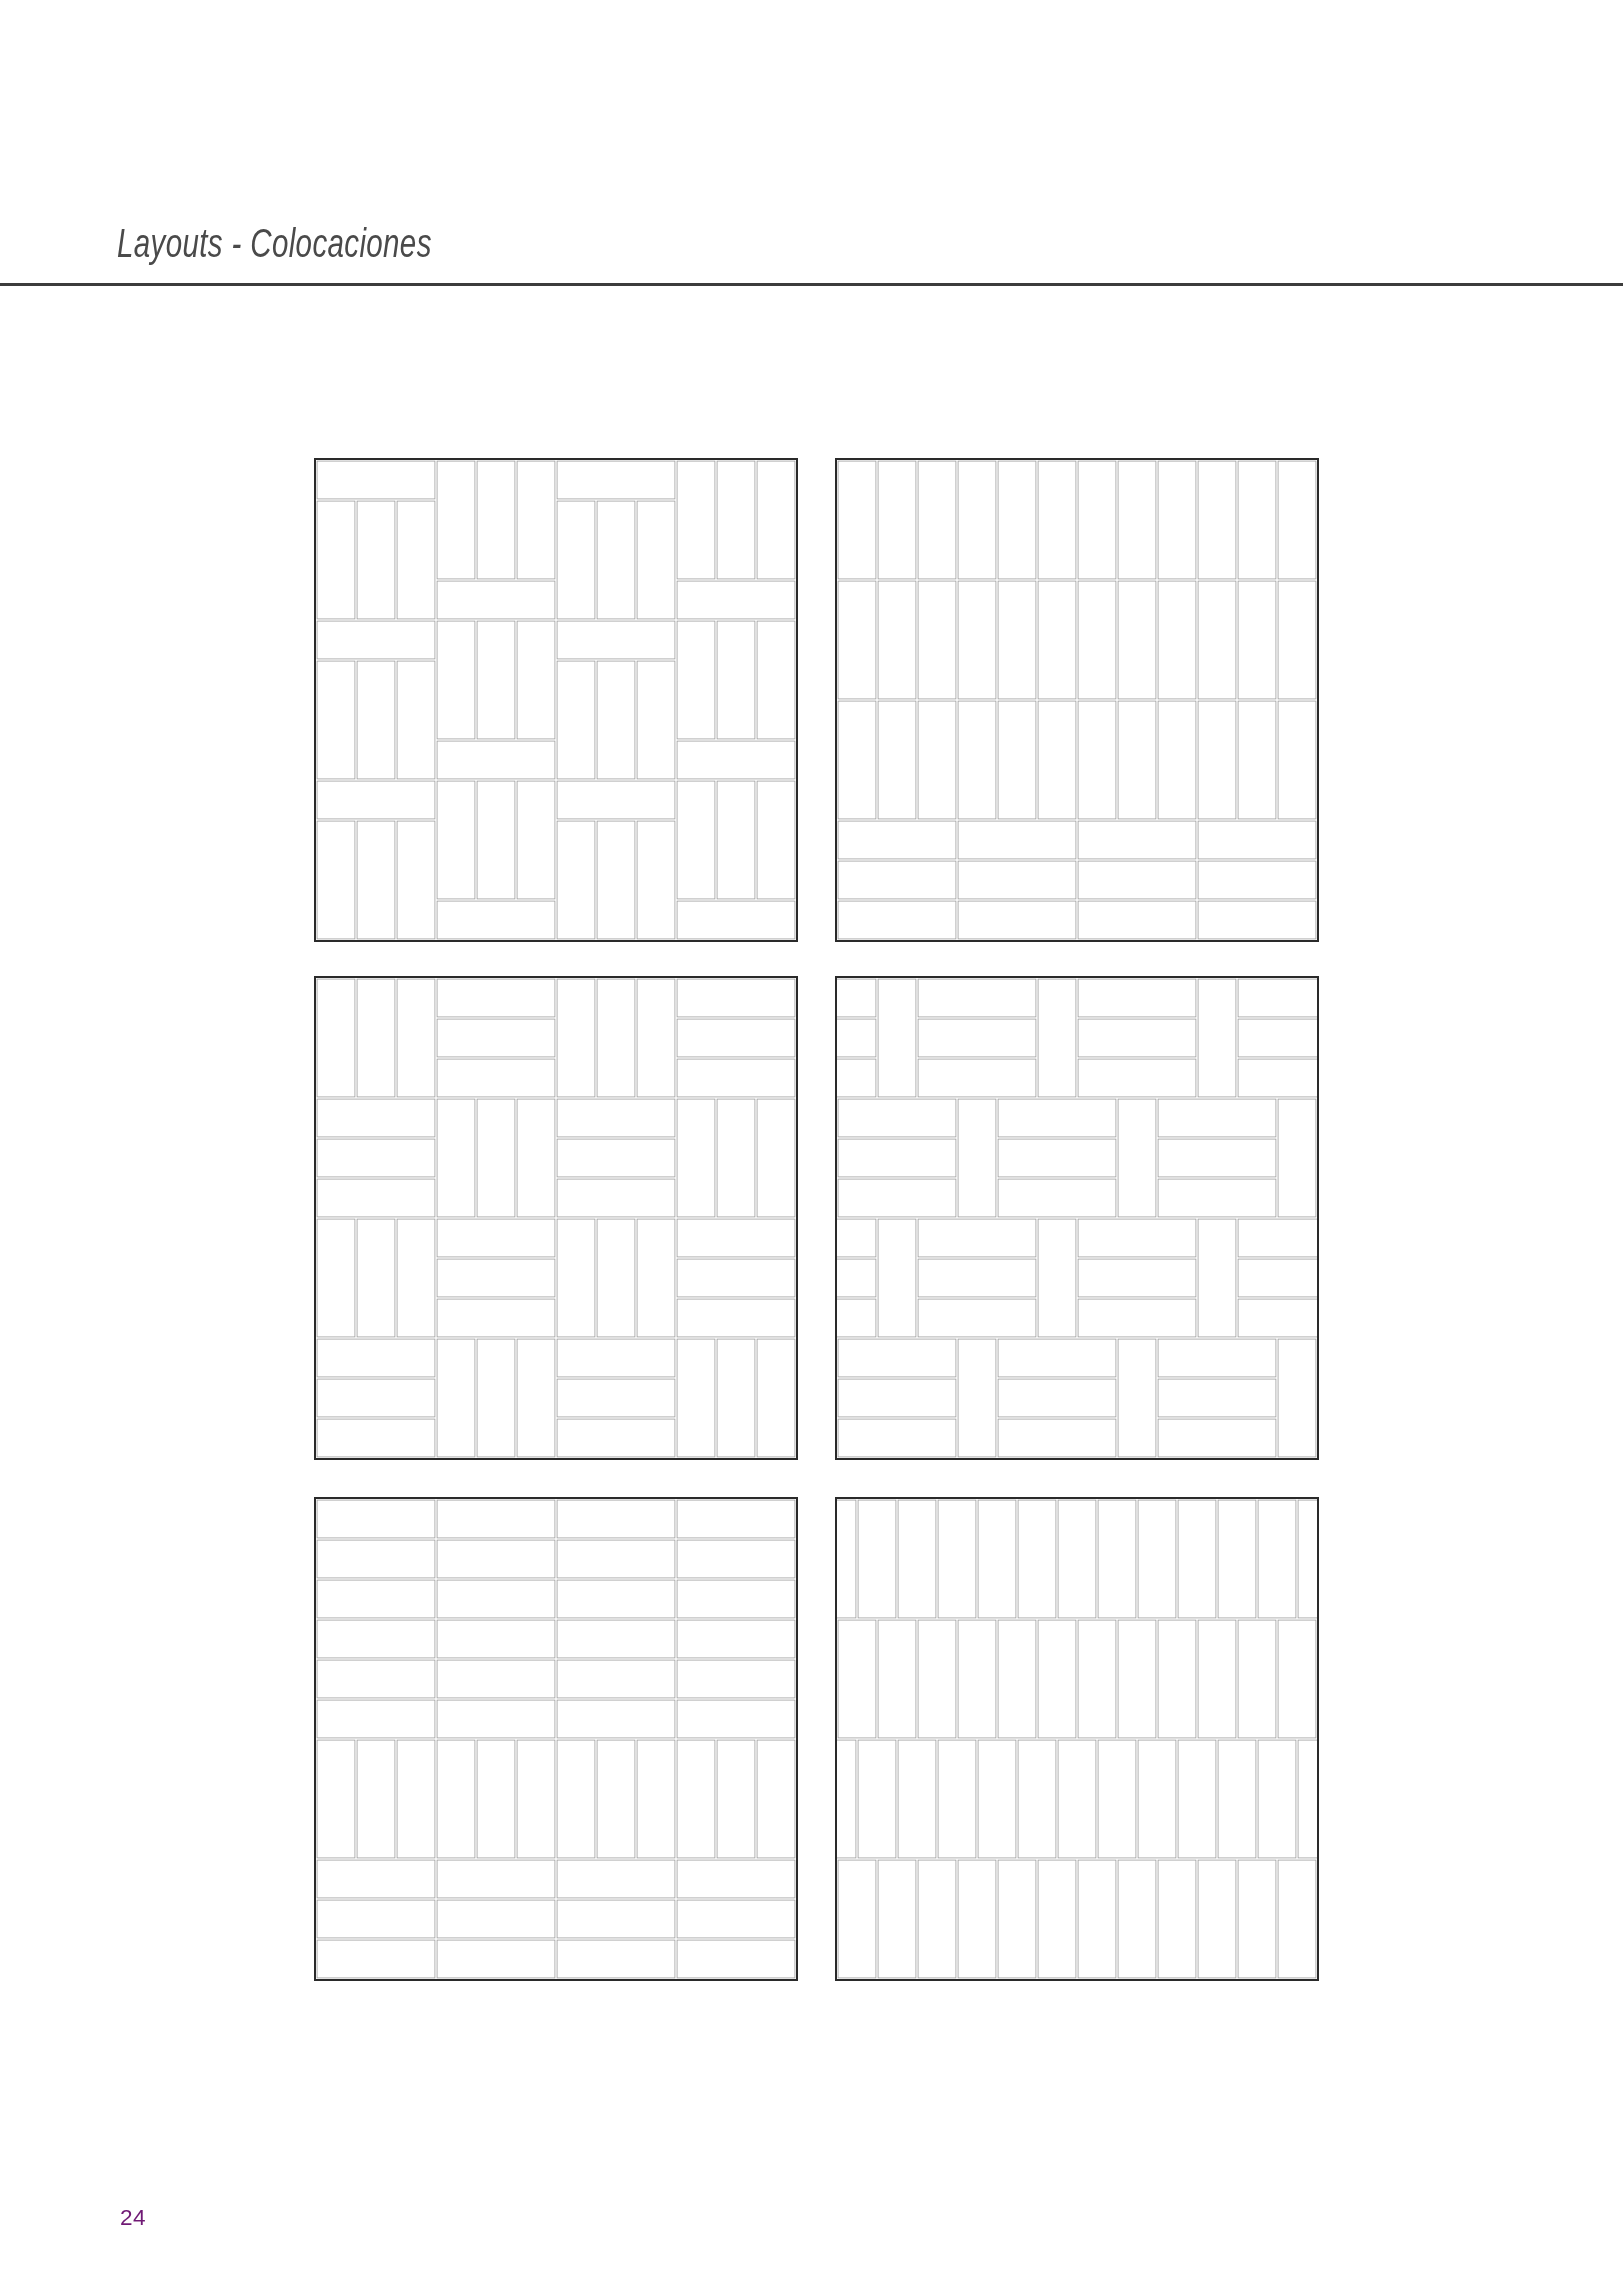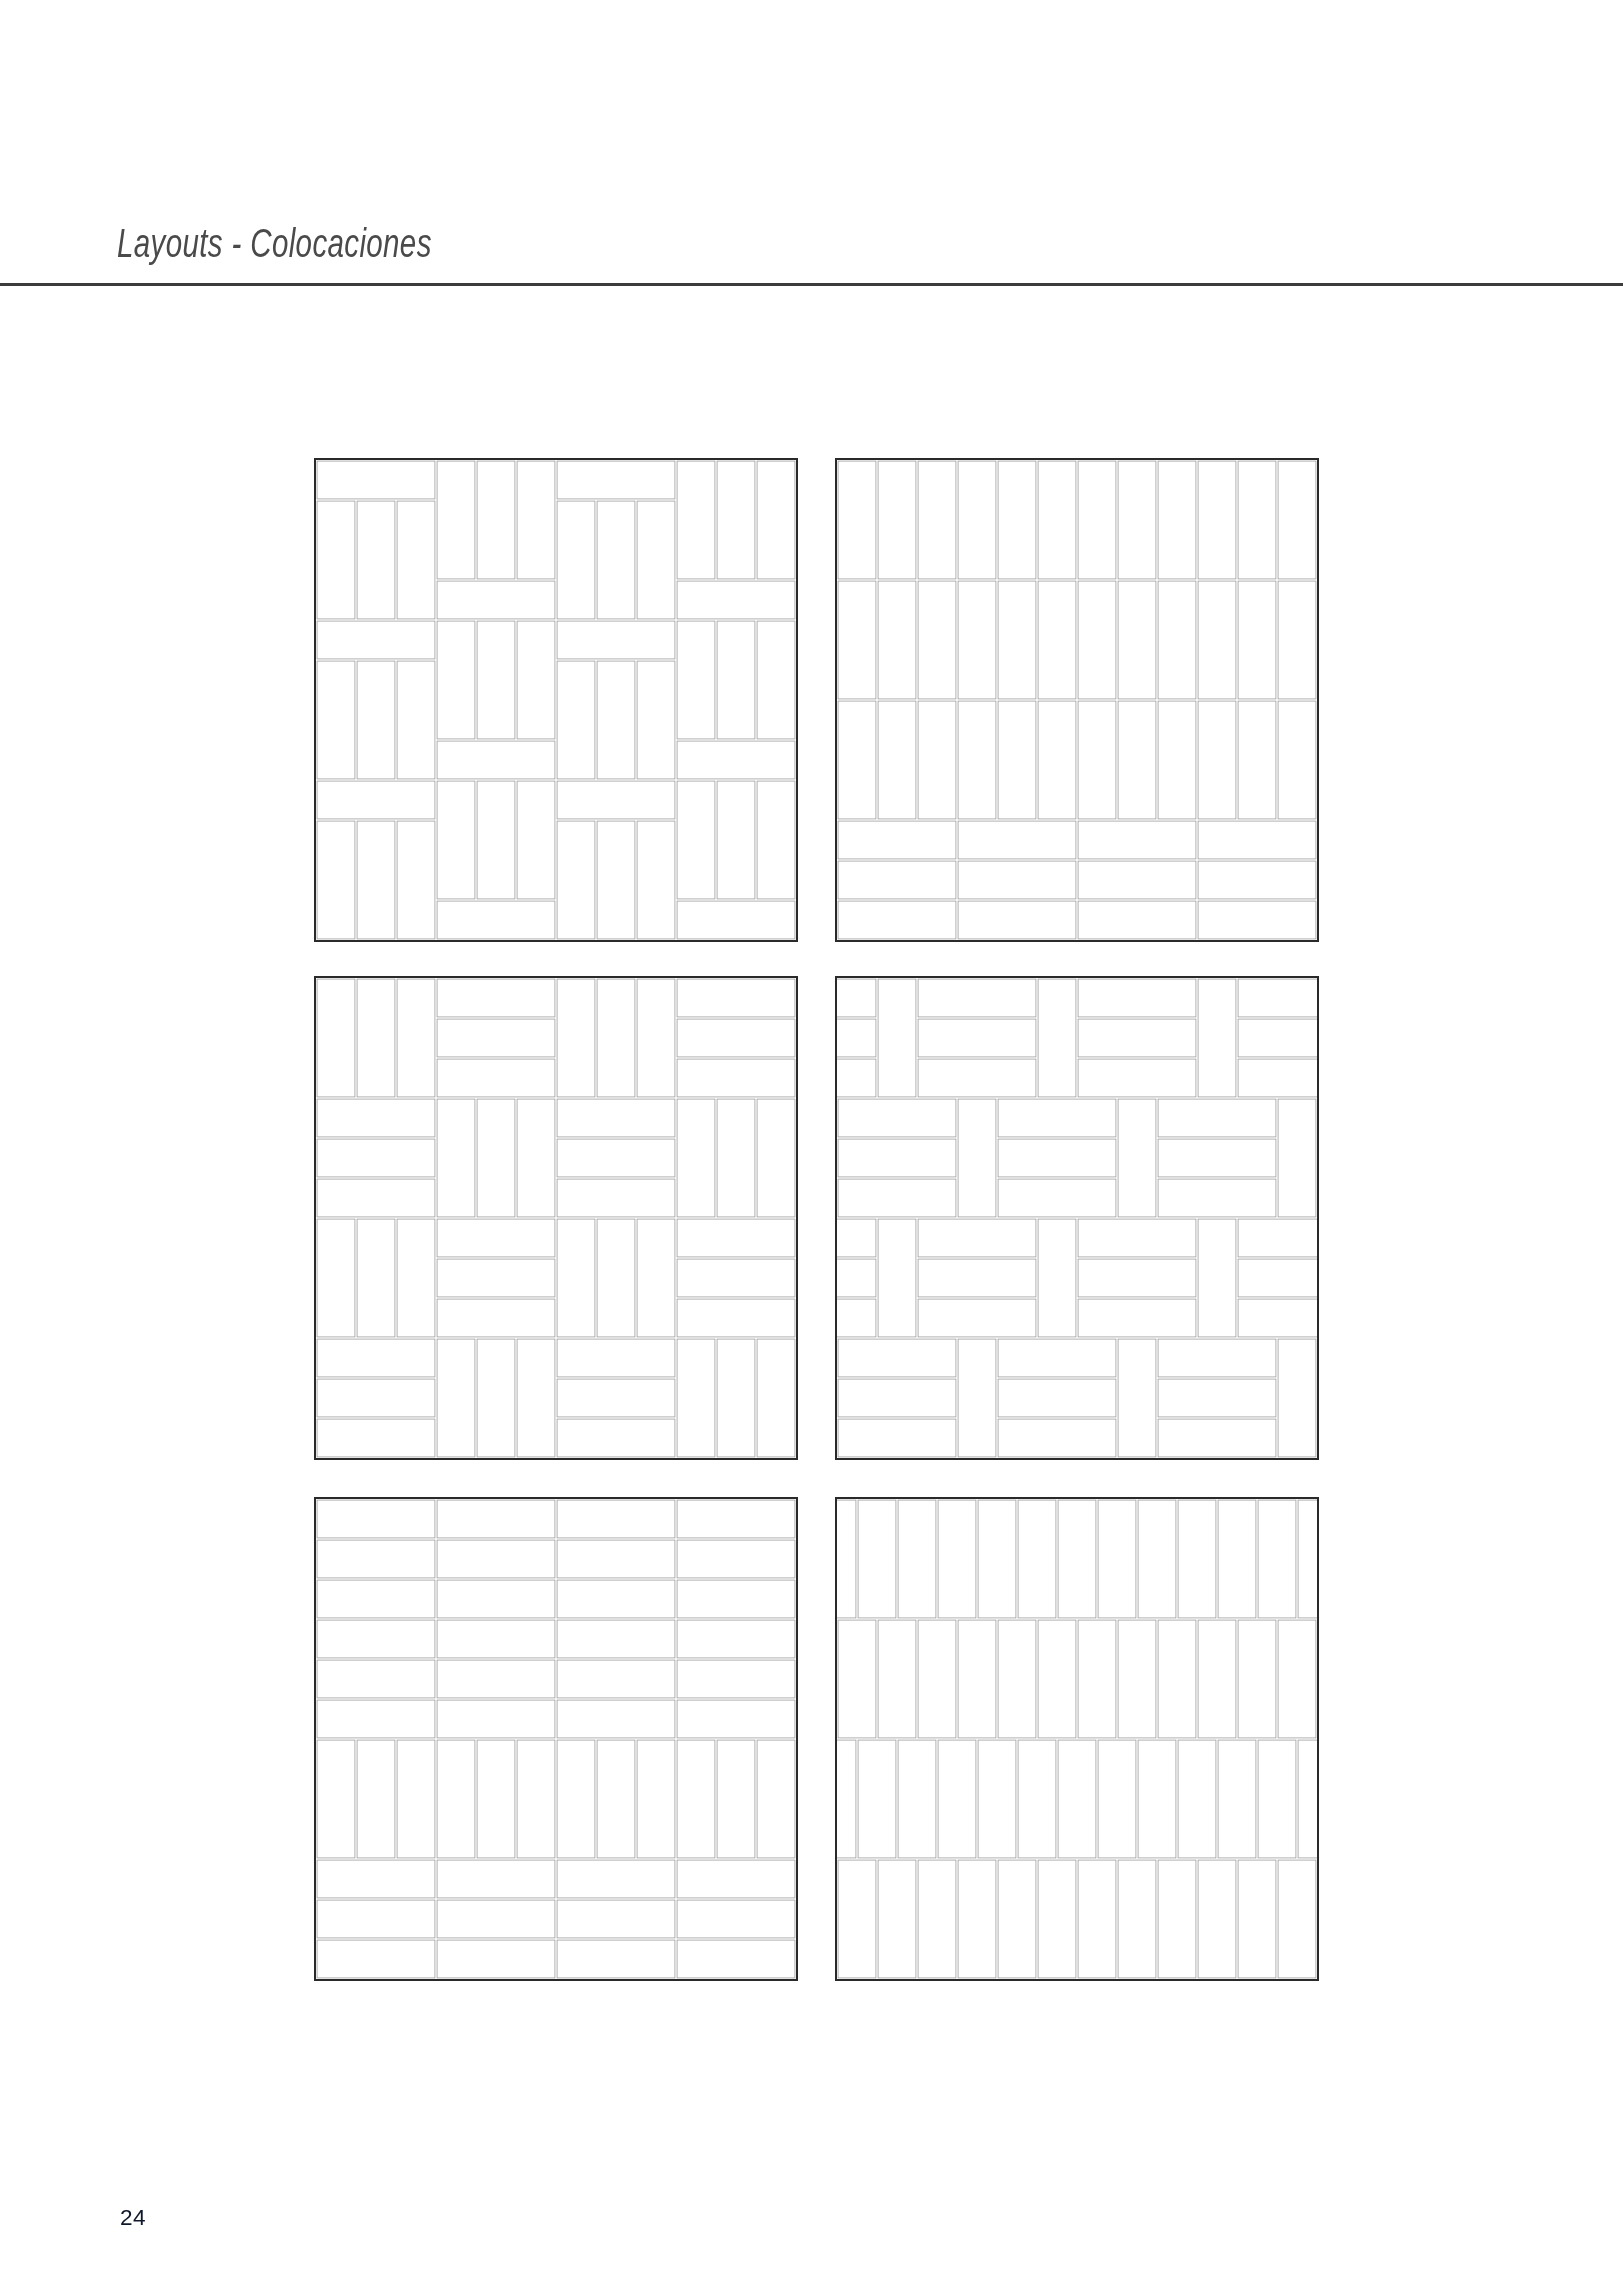--- a/index.html
+++ b/index.html
@@ -374,15 +374,15 @@
         <rect x="409.70" y="735.70" width="77.10" height="240.10" fill="#ffffff" stroke="#9b9b9b" stroke-width="1.6"></rect>
         <rect x="491.20" y="735.70" width="77.10" height="240.10" fill="#ffffff" stroke="#9b9b9b" stroke-width="1.6"></rect>
         <rect x="572.70" y="735.70" width="77.10" height="240.10" fill="#ffffff" stroke="#9b9b9b" stroke-width="1.6"></rect>
         <rect x="654.20" y="735.70" width="77.10" height="240.10" fill="#ffffff" stroke="#9b9b9b" stroke-width="1.6"></rect>
         <rect x="735.70" y="735.70" width="77.10" height="240.10" fill="#ffffff" stroke="#9b9b9b" stroke-width="1.6"></rect>
         <rect x="817.20" y="735.70" width="77.10" height="240.10" fill="#ffffff" stroke="#9b9b9b" stroke-width="1.6"></rect>
         <rect x="898.70" y="735.70" width="77.10" height="240.10" fill="#ffffff" stroke="#9b9b9b" stroke-width="1.6"></rect>
       </svg>
     </div>
 
-  <div class="page-number" style="color: #0f172a;">24</div>
+  <div class="page-number" style="color: #701a75;">24</div>
 </div>
 
 
 </body></html>

